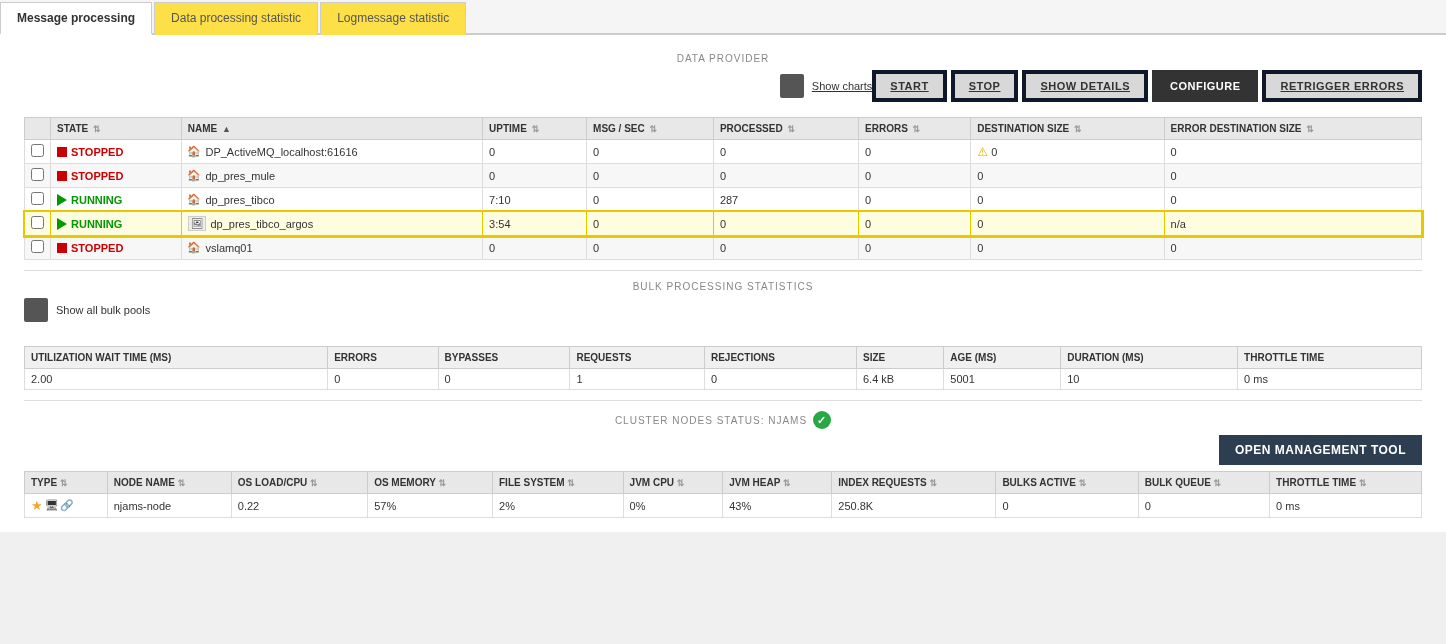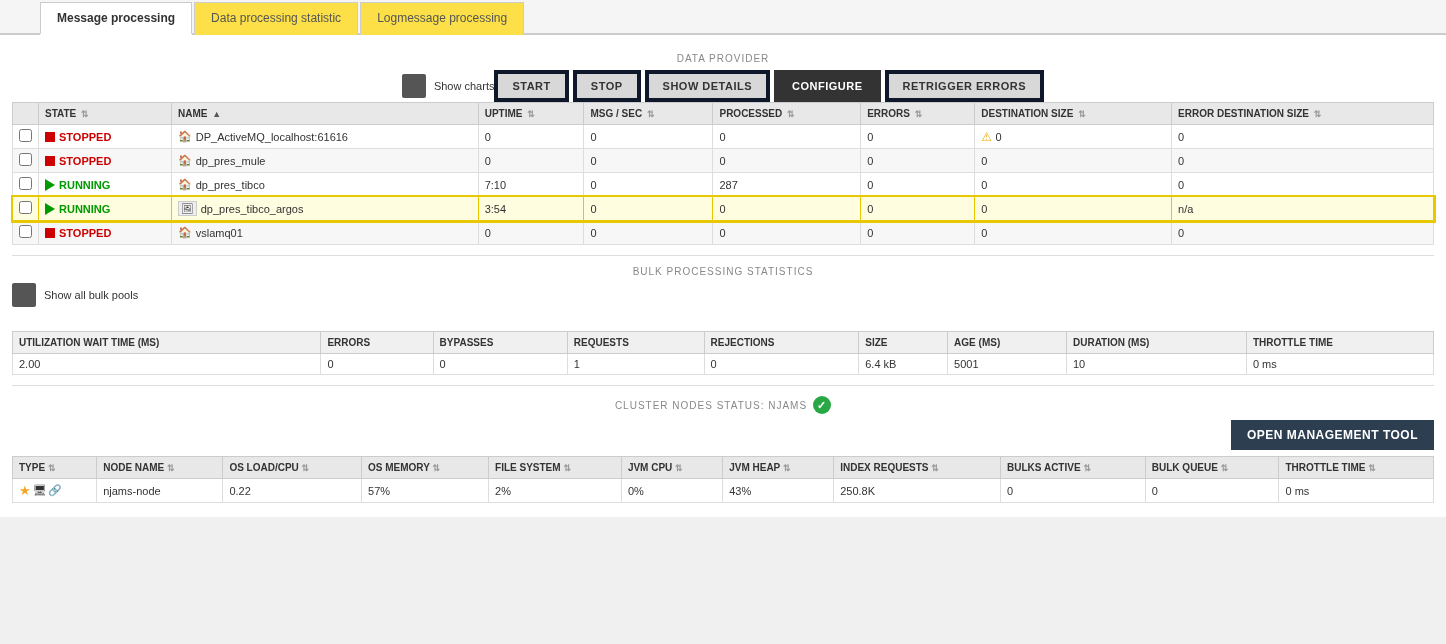--- a/index.html
+++ b/index.html
@@ -16,39 +16,39 @@
       font-size: 12px;
       margin-right: 2px;
       position: relative;
       top: 2px;
     }
     .tab.active {
       background: #fff;
       color: #333;
       border-bottom: 2px solid #fff;
       font-weight: bold;
-      margin-left: 40px;
-    }
-
-    .main { background: #fff; padding: 10px 12px; }
+    }
+
+    .main { background: #fff; padding: 10px 24px; }
 
     .section-label {
       text-align: center;
       font-size: 10px;
       color: #888;
       letter-spacing: 1px;
       text-transform: uppercase;
       margin: 8px 0 6px;
     }
 
     .toolbar-row {
       display: flex;
       align-items: center;
-      justify-content: center;
-      margin-bottom: 0;
+      justify-content: flex-end;
+      margin-bottom: 15px;
+      text-decoration: underline;
     }
     .show-charts-row {
       display: flex;
       align-items: center;
       gap: 8px;
     }
     .dark-square {
       width: 24px; height: 24px;
       background: #555;
       border-radius: 2px;
@@ -176,21 +176,21 @@
     .star-icon { color: #f5a623; font-size: 13px; }
     .pc-icon { font-size: 11px; }
     .link-icon { font-size: 11px; }
   </style>
 </head>
 <body>
 
 <div class="tabs">
   <div class="tab active">Message processing</div>
   <div class="tab">Data processing statistic</div>
-  <div class="tab">Logmessage processing</div>
+  <div class="tab">Logmessage statistic</div>
 </div>
 
 <div class="main">
 
   <div class="section-label">DATA PROVIDER</div>
 
   <div class="toolbar-row">
     <div class="show-charts-row">
       <div class="dark-square"></div>
       <span>Show charts</span>

